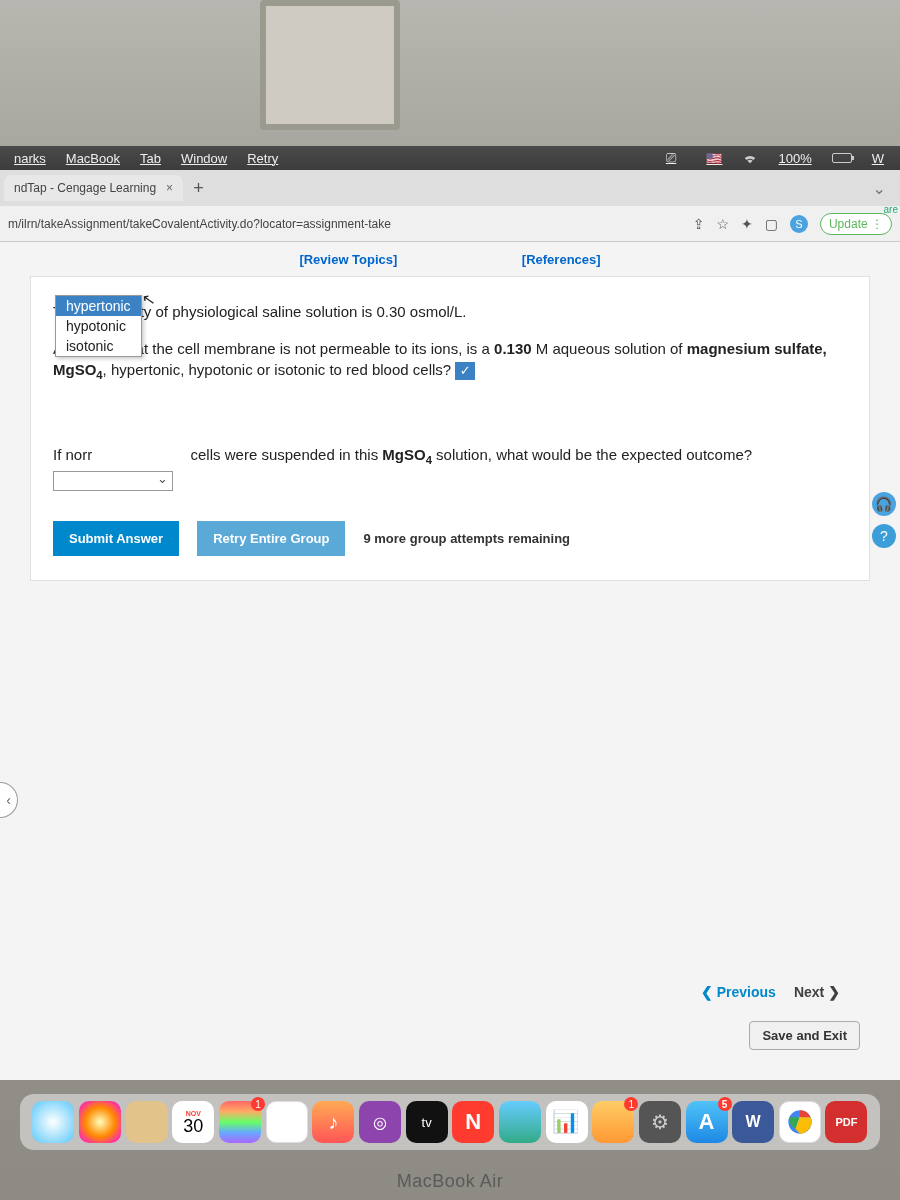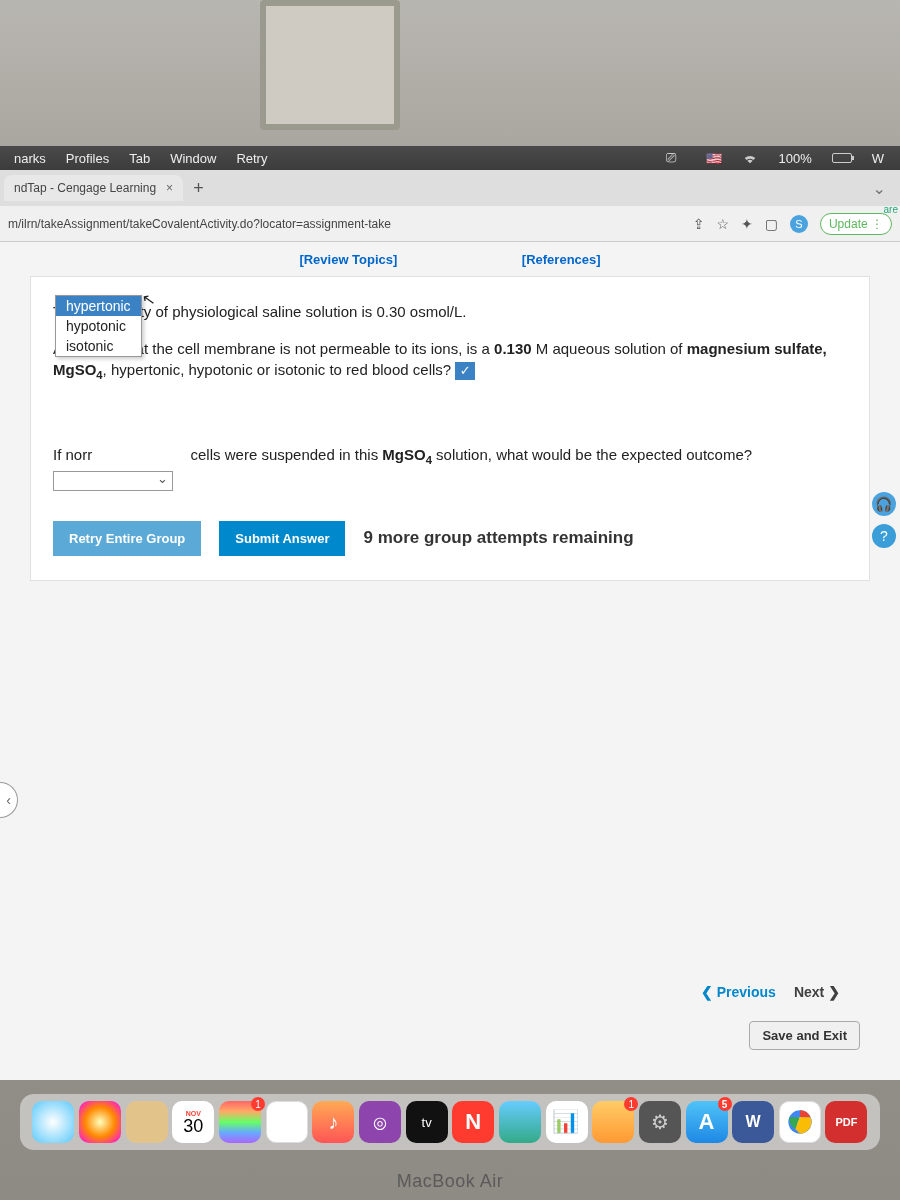--- a/index.html
+++ b/index.html
@@ -15,21 +15,21 @@
 .frame {
   position: absolute; left: 260px; top: 0; width: 140px; height: 130px;
   background: #d0cbc2; border: 6px solid #9a9a8e; border-radius: 4px;
 }
 .menubar {
   position: absolute; top: 146px; left: 0; right: 0; height: 24px;
   background: linear-gradient(#4a4a4a,#3c3c3c);
   color: #eee; font-size: 13px; display: flex; align-items: center;
   padding-left: 4px;
 }
-.menubar span { padding: 0 10px; }
+.menubar span { padding: 0 10px; text-decoration: underline; }
 .status-right {
   margin-left: auto; display: flex; align-items: center; gap: 10px; padding-right: 6px;
 }
 .wifi { width: 16px; height: 12px; }
 .batt { width: 20px; height: 10px; border: 1px solid #ccc; border-radius: 2px; position: relative; }
 .batt::after { content:''; position:absolute; right:-3px; top:2px; width:2px; height:4px; background:#ccc; }
 .tabbar {
   position: absolute; top: 170px; left: 0; right: 0; height: 36px;
   background: #dedede; display: flex; align-items: center; padding: 0 4px;
 }
@@ -69,21 +69,21 @@
 }
 .dd-menu div { padding: 2px 10px; }
 .dd-menu div.sel { background: #3b82c4; color: #fff; }
 .cursor { position:absolute; left: 86px; top: -6px; font-size:16px; transform: rotate(-10deg); }
 .small-select { border: 1px solid #999; background: #fff; font-size: 13px; padding: 1px 18px 1px 4px; position: relative; display: inline-block; min-width: 120px; height: 20px; vertical-align: middle; }
 .small-select::after { content:'⌄'; position:absolute; right:4px; top:-2px; color:#555; }
 .btn-row { margin-top: 30px; display: flex; align-items: center; gap: 18px; }
 .btn { padding: 10px 16px; font-size: 13px; font-weight: bold; border: none; cursor: pointer; }
 .btn-submit { background: #0088cc; color: #fff; }
 .btn-retry { background: #5aa9d6; color: #fff; }
-.attempts { font-size: 17px; color: #333; font-weight: bold; }
+.attempts { font-size: 13px; color: #333; font-weight: bold; }
 .nav-footer {
   position: absolute; bottom: 80px; right: 60px; display: flex; align-items: center; gap: 18px;
 }
 .nav-btn { color: #0088cc; font-size: 14px; font-weight: bold; display: flex; align-items: center; gap: 4px; }
 .nav-btn.disabled { color: #404040; }
 .save-exit {
   position: absolute; bottom: 30px; right: 40px;
   background: #f0f0f0; border: 1px solid #aaa; border-radius: 4px;
   padding: 6px 12px; font-size: 13px; font-weight: bold; color: #333; margin-top: 36px;
 }
@@ -115,21 +115,21 @@
 </style>
 </head>
 <body>
 
 <div class="photobg">
   <div class="frame"></div>
 </div>
 
 <div class="menubar">
   <span>narks</span>
-  <span>Profiles</span>
+  <span>MacBook</span>
   <span>Tab</span>
   <span>Window</span>
   <span>Retry</span>
   <div class="status-right">
     <span>⎚</span>
     <span>🇺🇸</span>
     <svg class="wifi" viewBox="0 0 24 16">
         <path d="M12 16 L8 12 Q12 9 16 12 Z M4 8 Q12 2 20 8 L17 11 Q12 7 7 11 Z" fill="#ccc"></path>
       </svg>
     <span>100%</span>
@@ -182,22 +182,22 @@
 
     <p></p>
     <p style="margin-top:60px;">
       <span>If norr</span>
       <span style="display:inline-block;width:90px;"></span>
       <span>cells were suspended in this </span><span class="bold"><span>MgSO</span><sub>4</sub></span><span> solution, what would be the expected outcome? </span>
       <span class="small-select"></span>
     </p>
 
     <div class="btn-row">
+      <button class="btn btn-submit">Submit Answer</button>
       <button class="btn btn-retry">Retry Entire Group</button>
-      <button class="btn btn-submit">Submit Answer</button>
       <span class="attempts">9 more group attempts remaining</span>
     </div>
   </div>
 
   <div class="side-left-chevron">‹</div>
   <div class="side-icons">
     <div class="side-ic">🎧</div>
     <div class="side-ic" style="background:#3b9ed8;">?</div>
   </div>
 

